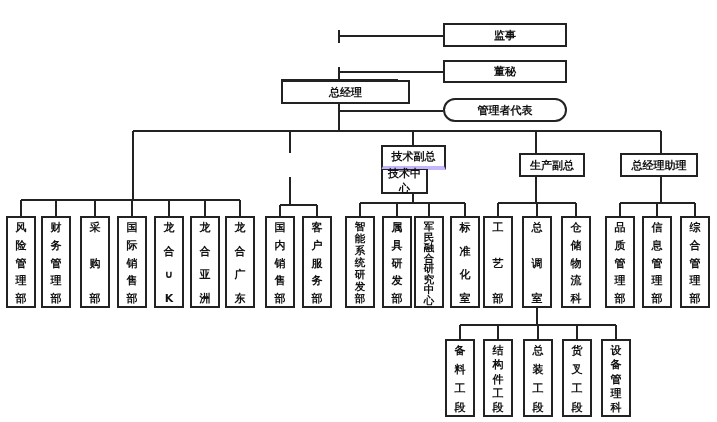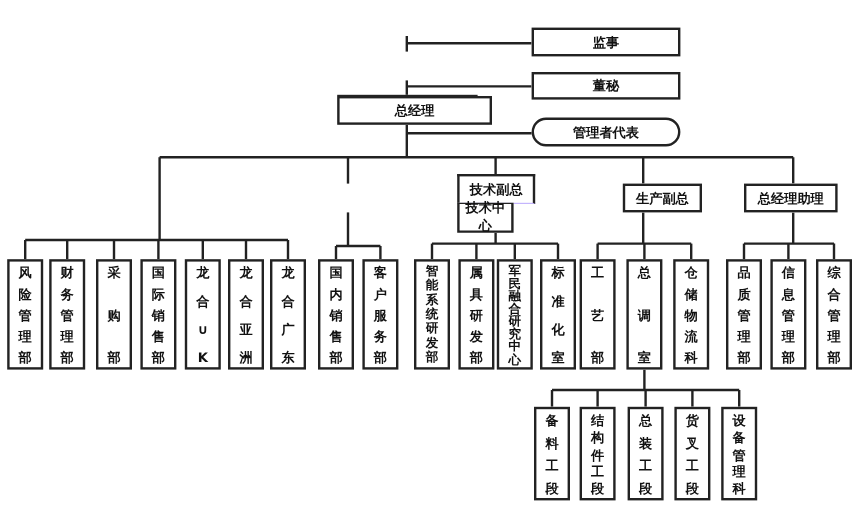--- a/index.html
+++ b/index.html
@@ -78,21 +78,21 @@
   <div class="box" style="left:443px;top:60px;width:124px;height:23px;">
       <span>董秘</span>
     </div>
   <div class="box" style="left:281px;top:80px;width:129px;height:24px;">
       <span>总经理</span>
     </div>
   <div class="box" style="left:443px;top:98px;width:124px;height:24px;border-radius:12px;">
       <span>管理者代表</span>
     </div>
 
-  <div class="box" style="left:381px;top:145px;width:65px;height:25px;border-bottom:1px solid #c4b5fd;">
+  <div class="box" style="left:381px;top:145px;width:65px;height:25px;border-bottom:4px solid #c4b5fd;">
       <span>技术副总</span>
     </div>
   <div class="box" style="left:381px;top:169px;width:47px;height:25px;border-top:1px solid #222;text-align:center;">
       <span>技术中心</span>
     </div>
   <div class="box" style="left:503px;top:153px;width:66px;height:24px;margin-left:16px;">
       <span>生产副总</span>
     </div>
   <div class="box" style="left:620px;top:153px;width:78px;height:24px;">
       <span>总经理助理</span>

